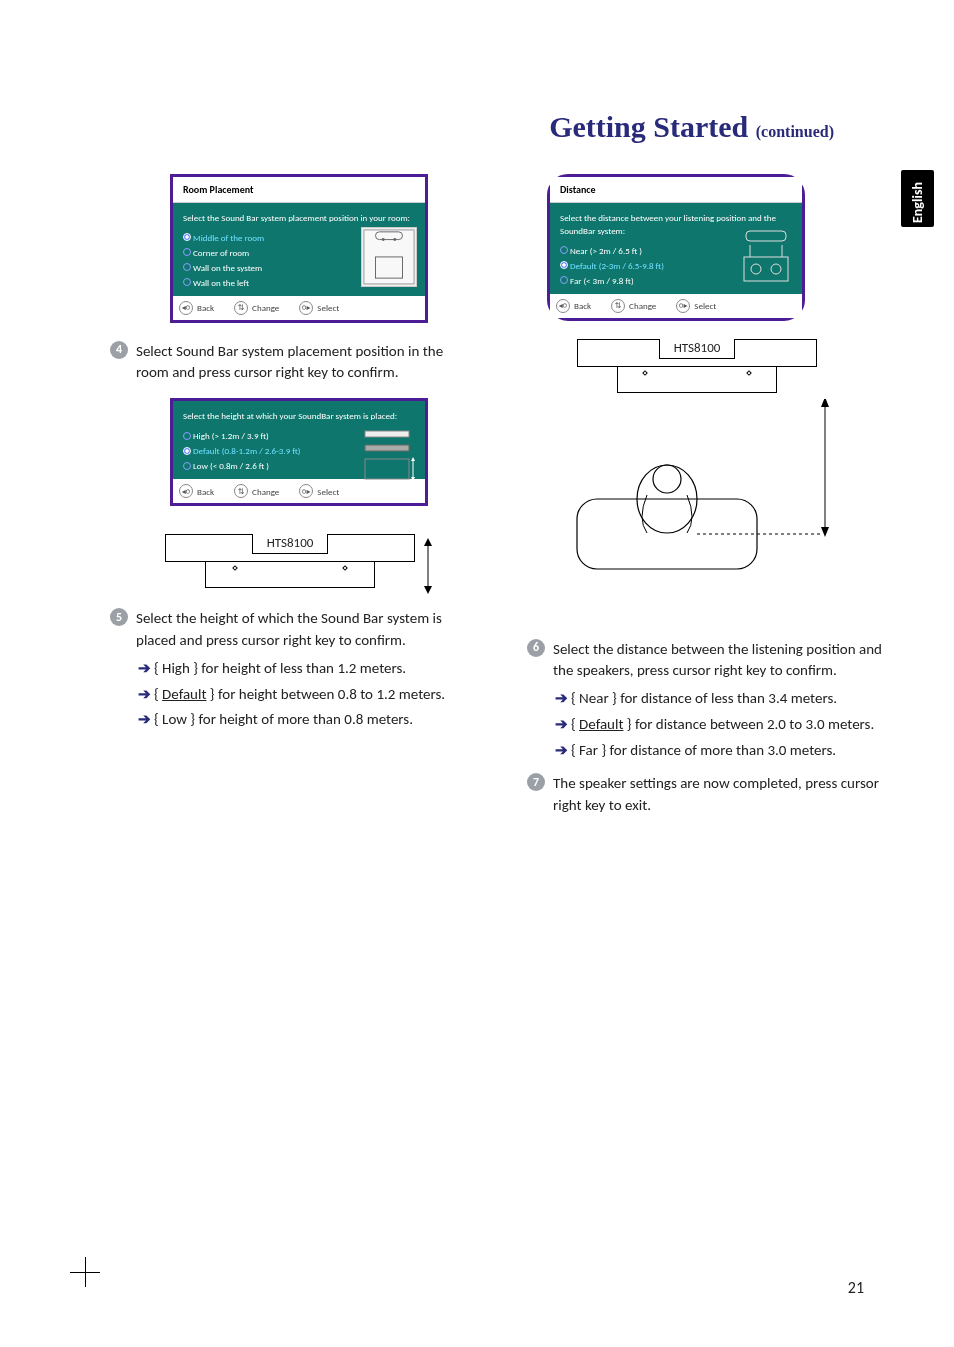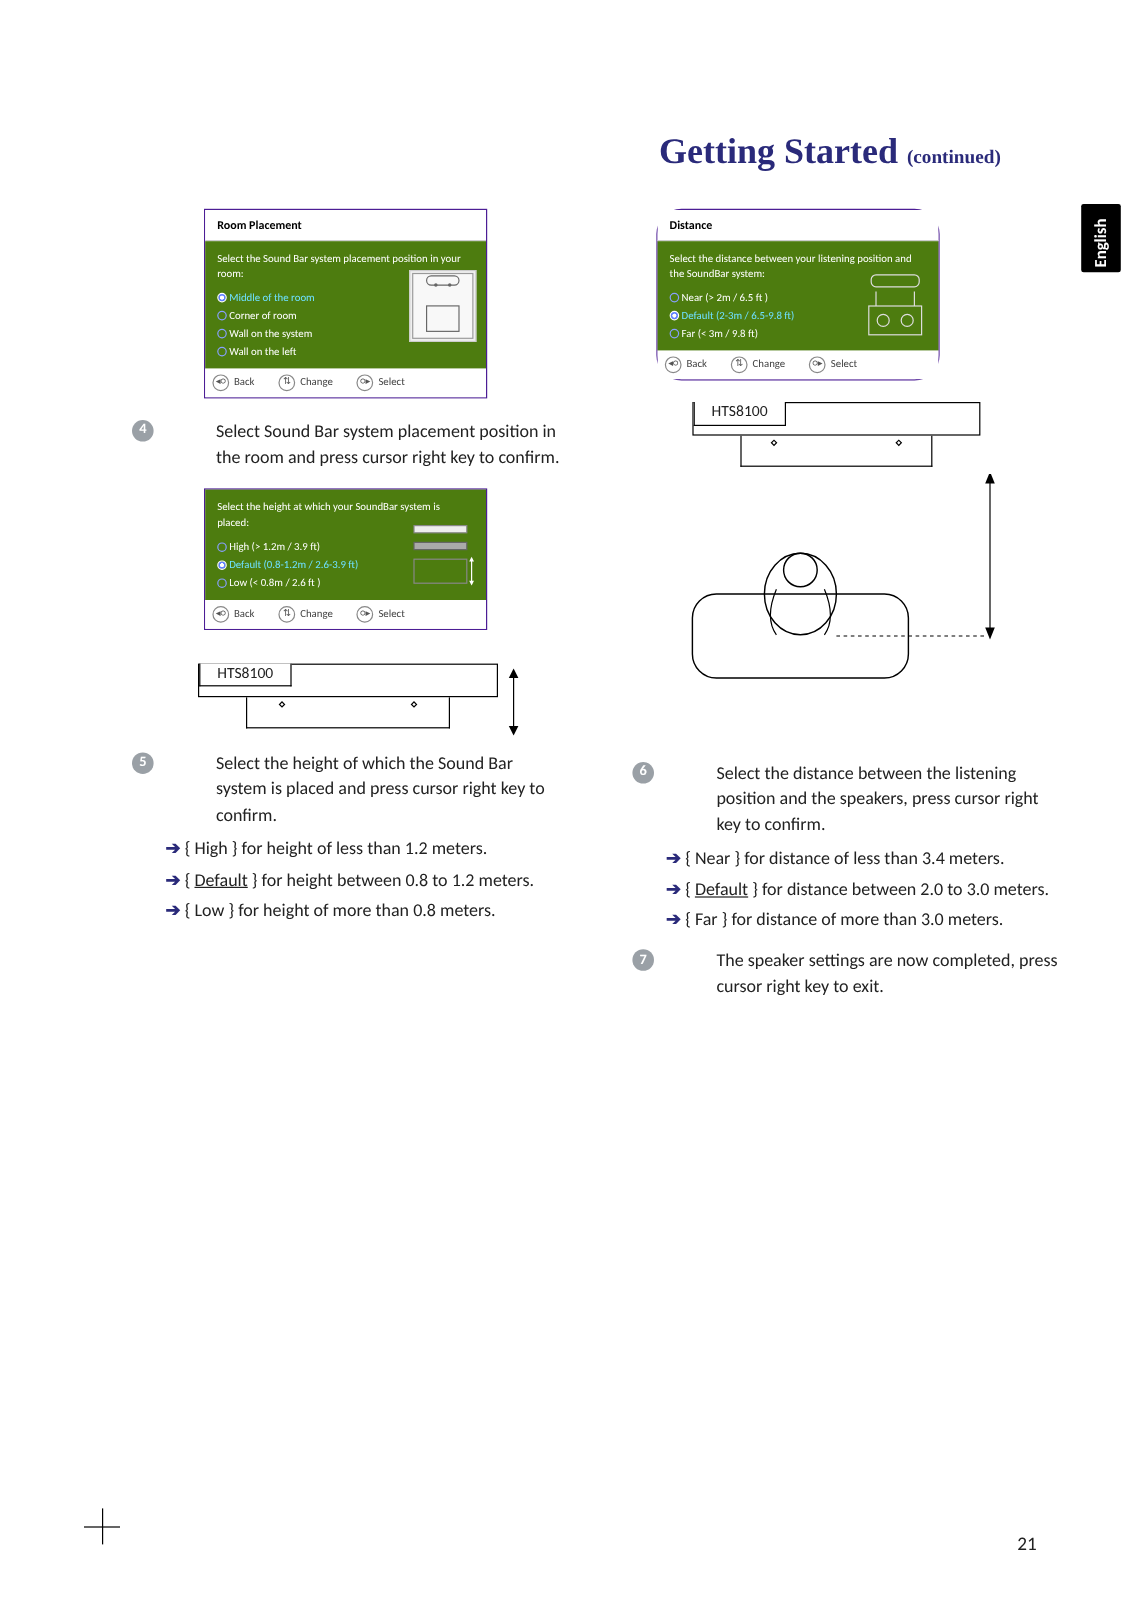--- a/index.html
+++ b/index.html
@@ -3,42 +3,42 @@
 <meta charset="utf-8">
 <style>
   * { box-sizing: border-box; margin: 0; padding: 0; }
   body { font-family: "Gill Sans", "Gill Sans MT", Calibri, sans-serif; background:#fff; color:#222; width:954px; height:1347px; position:relative; }
   .page { padding: 110px 70px 40px 110px; }
   .heading { text-align:right; font-size:30px; font-weight:bold; color:#2a2a7a; margin-bottom:30px; padding-right:50px;font-family:Liberation Serif, serif;}
   .heading .cont { font-size:16px; font-weight:bold; }
   .columns { display:flex; gap:60px; }
   .col { flex:1; font-size:15px; line-height:1.45; }
   .lang-tab { position:absolute; right:20px; top:170px; background:#000; color:#fff; font-weight:bold; font-size:14px; padding:4px 8px 12px 8px; transform:rotate(180deg); writing-mode:vertical-lr; border-radius:2px;}
-  .dialog { border:1px solid #4c1d95; background:#fff; width:236px; margin:0 0 18px 60px; font-size:10px; }
+  .dialog { border:3px solid #4c1d95; background:#fff; width:258px; margin:0 0 18px 60px; font-size:10px; }
   .dialog .title { background:#fff; color:#000; font-weight:bold; padding:6px 10px 4px 10px; border-bottom:1px solid #ccc;}
-  .dialog .body { background:#4d7c0f; color:#fff; padding:8px 10px 6px 10px; position:relative; }
+  .dialog .body { background:#0f766e; color:#fff; padding:8px 10px 6px 10px; position:relative; }
   .dialog .prompt { font-size:9px; margin-bottom:6px; }
   .dialog .opt { display:flex; align-items:center; gap:2px; font-size:9px; padding:1px 0; }
   .radio { width:8px; height:8px; border-radius:50%; border:1px solid #88a0ff; display:inline-block; }
   .radio.sel { background:radial-gradient(circle,#fff 0 35%, #6080ff 45% 100%); border-color:#fff;}
   .opt .lbl { color:#fff; }
   .opt.sel .lbl { color:#6ee0ff; }
   .dialog .thumb { position:absolute; right:8px; top:24px; width:56px; height:60px; }
   .thumb.room { background:#f0f0f0; border:1px solid #ccc;}
   .dialog .footer { background:#fff; display:flex; gap:20px; padding:5px 6px; align-items:center; font-size:9px; color:#444;}
   .footer .btn { display:flex; align-items:center; gap:4px; }
   .circ { width:14px; height:14px; border:1.5px solid #888; border-radius:50%; display:flex; align-items:center; justify-content:center; font-size:8px; color:#555;}
   .step { display:flex; gap:8px; margin-bottom:6px; }
   .stepnum { width:18px; height:18px; border-radius:50%; background:#9aa0a6; color:#fff; font-size:12px; font-weight:bold; display:flex; align-items:center; justify-content:center; flex-shrink:0; }
-  .steptxt { font-size:15px;margin-left:44px; }
+  .steptxt { font-size:15px; }
   .sub { margin-left:28px; font-size:15px; margin-bottom:4px;}
   .arrow { color:#2a2a7a; font-weight:bold; }
   .under { text-decoration:underline; }
   .device { width:250px; margin:10px 0 20px 55px; }
-  .device .bar { border:1px solid #000; height:28px; background:#fff; display:flex; justify-content:flex-start; align-items:flex-start; position:relative; }
+  .device .bar { border:1px solid #000; height:28px; background:#fff; display:flex; justify-content:center; align-items:flex-start; position:relative; }
   .device .model { border:1px solid #000; border-top:none; padding:0 14px; font-size:13px; position:relative; top:-1px; background:#fff;}
   .device .base { border:1px solid #000; border-top:none; margin:0 40px; height:26px; display:flex; justify-content:space-around; padding-top:4px;}
   .dot { width:4px; height:4px; border:1px solid #000; transform:rotate(45deg);}
   .pagenum { position:absolute; right:90px; bottom:50px; font-size:16px; }
   .cropmark { position:absolute; width:30px; height:30px; }
   .cropmark::before, .cropmark::after { content:""; position:absolute; background:#000; }
   .cm-bl { bottom:60px; left:70px; }
   .cm-bl::before { width:1px; height:30px; left:15px; top:0;}
   .cm-bl::after { width:30px; height:1px; left:0; top:15px;}
   svg { display:block; }

